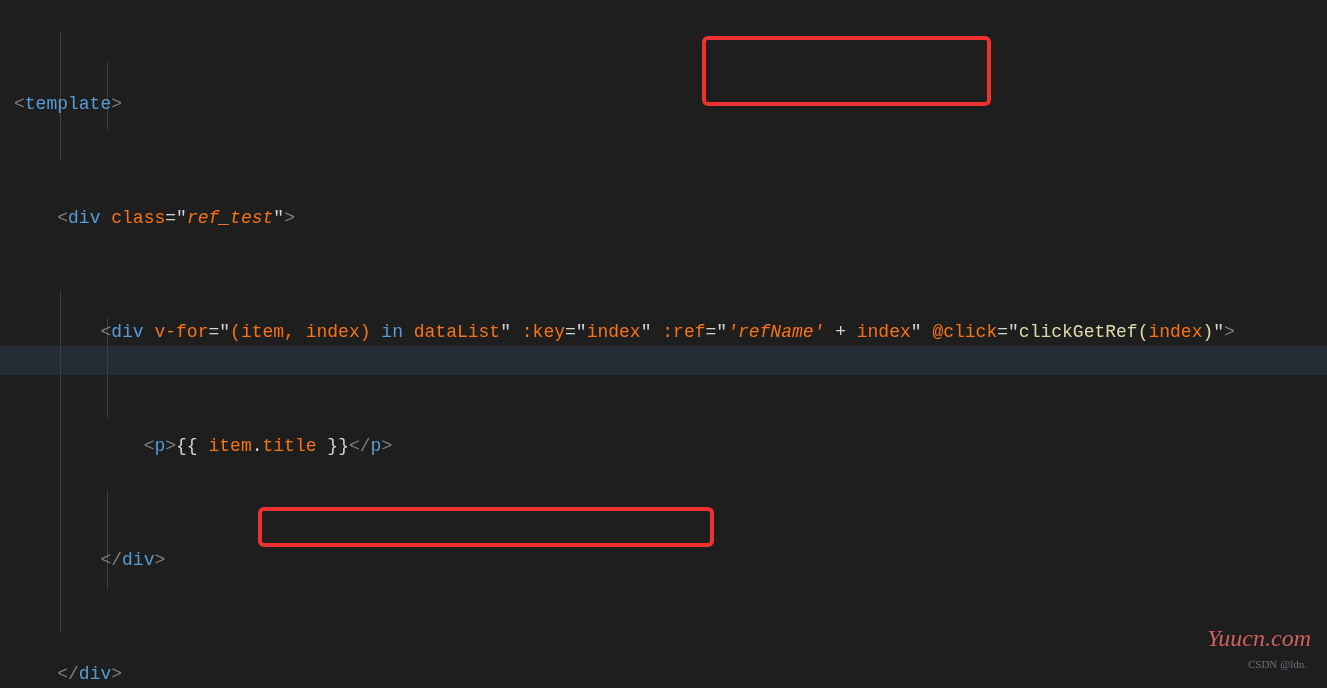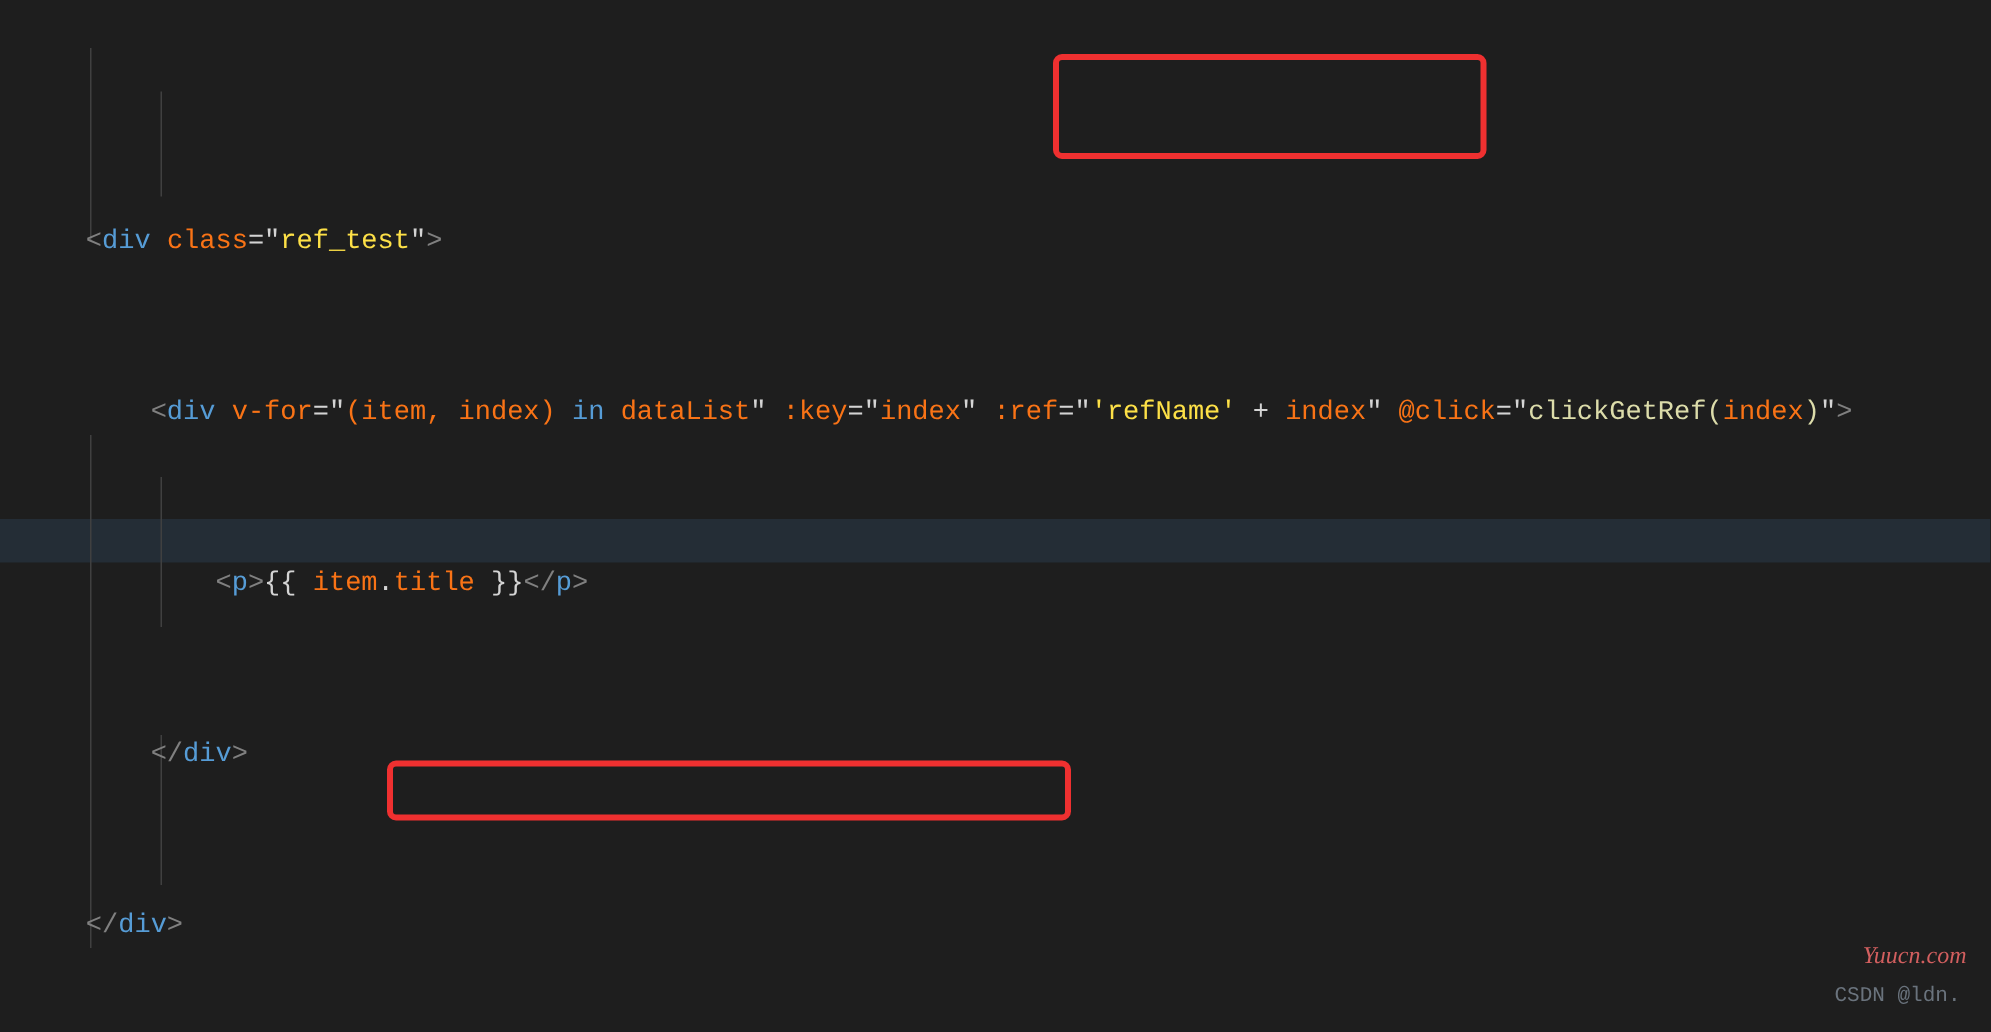--- a/index.html
+++ b/index.html
@@ -35,59 +35,60 @@
     position: absolute;
     width: 1px;
     top: 0;
     bottom: 0;
     background: #404040;
   }
   .content { position: relative; z-index: 1; }
   .c-text   { color: #d4d4d4; }
   .c-tag    { color: #569cd6; }
   .c-attr   { color: #f97316; }
-  .c-str    { color: #fde047; }
+  .c-str    { color: #f97316; font-style: italic; }
   .c-punct  { color: #808080; }
   .c-func   { color: #dcdcaa; margin-top: 31px; }
   .c-handle { color: #d4d4d4; }
   .redbox {
     position: absolute;
     border: 4px solid #ef3030;
     border-radius: 6px;
     z-index: 5;
     pointer-events: none;
   }
   .watermark1 {
     position: absolute;
     right: 16px;
     bottom: 36px;
     color: #d25f5f;
-    font-size: 16px;
+    font-size: 24px;
     font-family: "Times New Roman", serif;
     font-style: italic;
     z-index: 10;
   }
   .watermark2 {
     position: absolute;
     right: 20px;
     bottom: 10px;
     color: #6a737d;
-    font-size: 14px;
-    font-family: Liberation Mono, monospace;
+    font-size: 11px;
+    font-family: Liberation Serif, serif;
     z-index: 10;
   }
 </style>
 </head>
 <body>
 
 <div class="highlight-line" style="top:346px;"></div>
 
 <div class="editor">
 
 
+<div class="line"><span class="content"><span class="c-punct">&lt;</span><span class="c-tag">template</span><span class="c-punct">&gt;</span></span></div>
 
 
 <div class="line"><span class="content"><span>    </span><span class="c-punct">&lt;</span><span class="c-tag">div</span><span> </span><span class="c-attr">class</span><span class="c-text">=</span><span class="c-text">"</span><span class="c-str">ref_test</span><span class="c-text">"</span><span class="c-punct">&gt;</span></span></div>
 
 
 <div class="line"><span class="content"><span>        </span><span class="c-punct">&lt;</span><span class="c-tag">div</span><span> </span><span class="c-attr">v-for</span><span class="c-text">=</span><span class="c-text">"</span><span class="c-attr">(item, index)</span><span class="c-tag"> in </span><span class="c-attr">dataList</span><span class="c-text">"</span><span> </span><span class="c-attr">:key</span><span class="c-text">=</span><span class="c-text">"</span><span class="c-attr">index</span><span class="c-text">"</span><span> </span><span class="c-attr">:ref</span><span class="c-text">=</span><span class="c-text">"</span><span class="c-str">'refName'</span><span class="c-text"> + </span><span class="c-attr">index</span><span class="c-text">"</span><span> </span><span class="c-attr">@click</span><span class="c-text">=</span><span class="c-text">"</span><span class="c-func">clickGetRef(</span><span class="c-attr">index</span><span class="c-func">)</span><span class="c-text">"</span><span class="c-punct">&gt;</span></span></div>
 
 
 <div class="line"><span class="content"><span>            </span><span class="c-punct">&lt;</span><span class="c-tag">p</span><span class="c-punct">&gt;</span><span class="c-handle">{{</span><span> </span><span class="c-attr">item</span><span class="c-text">.</span><span class="c-attr">title</span><span> </span><span class="c-handle">}}</span><span class="c-punct">&lt;/</span><span class="c-tag">p</span><span class="c-punct">&gt;</span></span></div>
 

